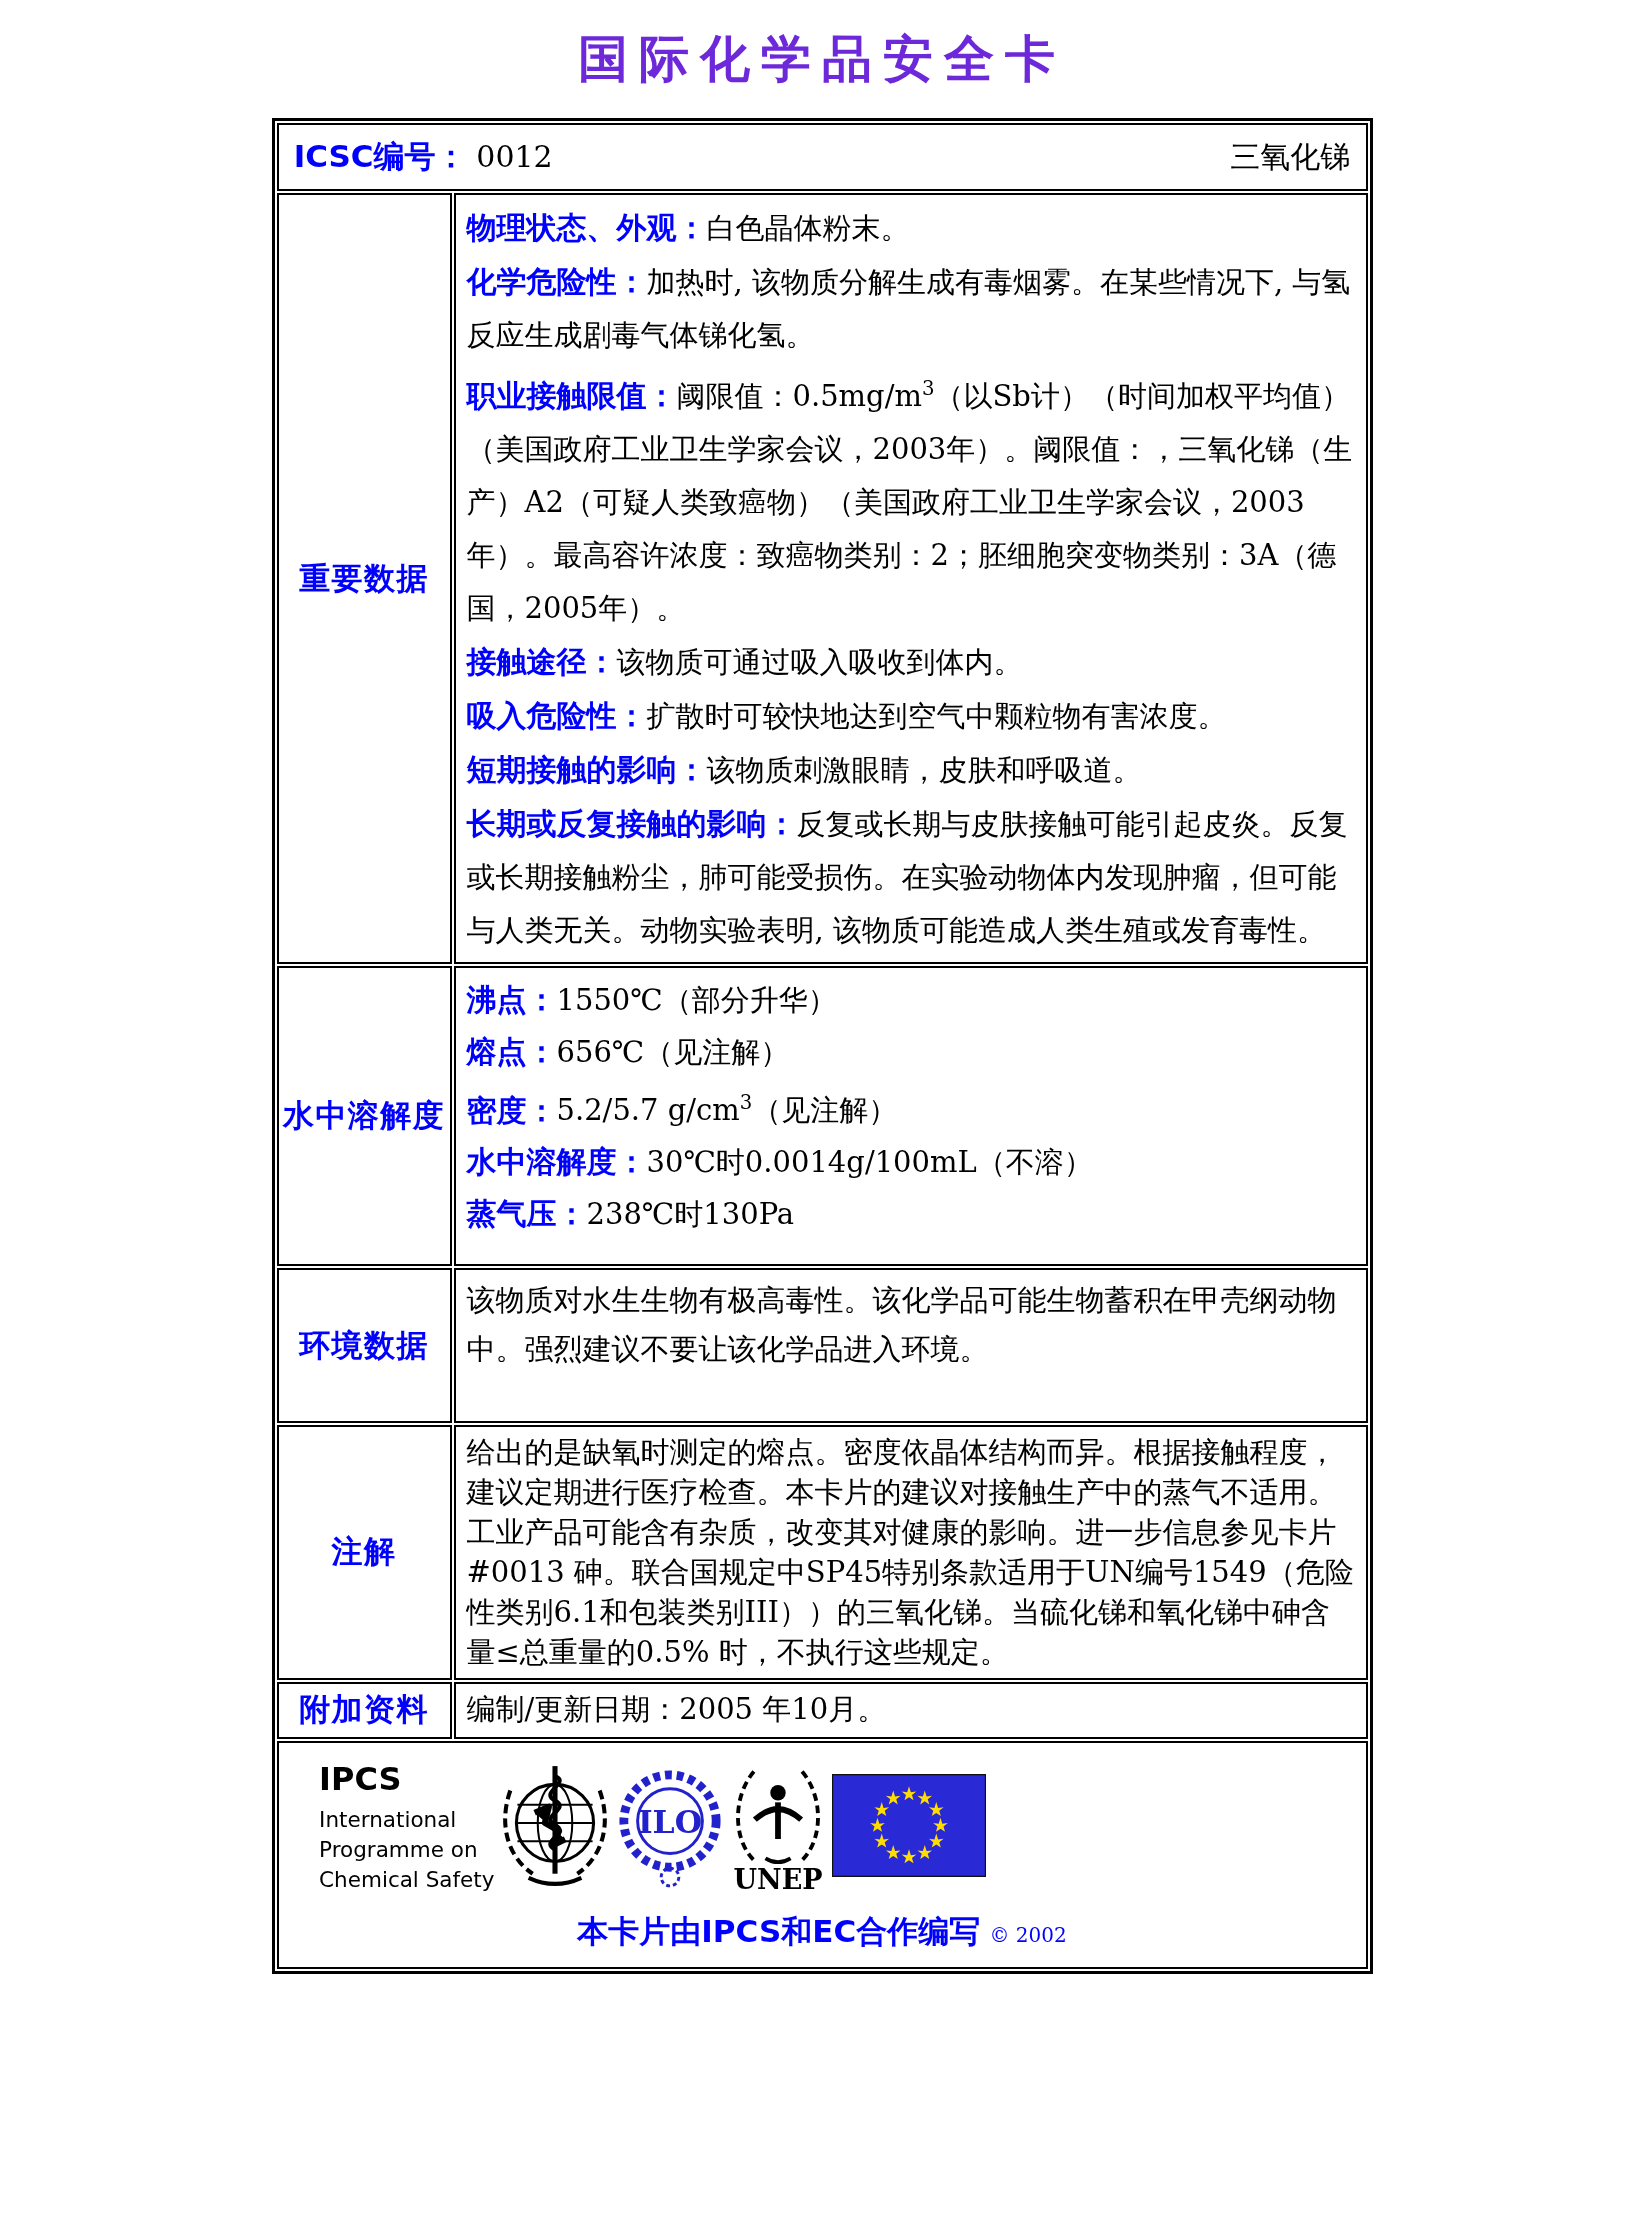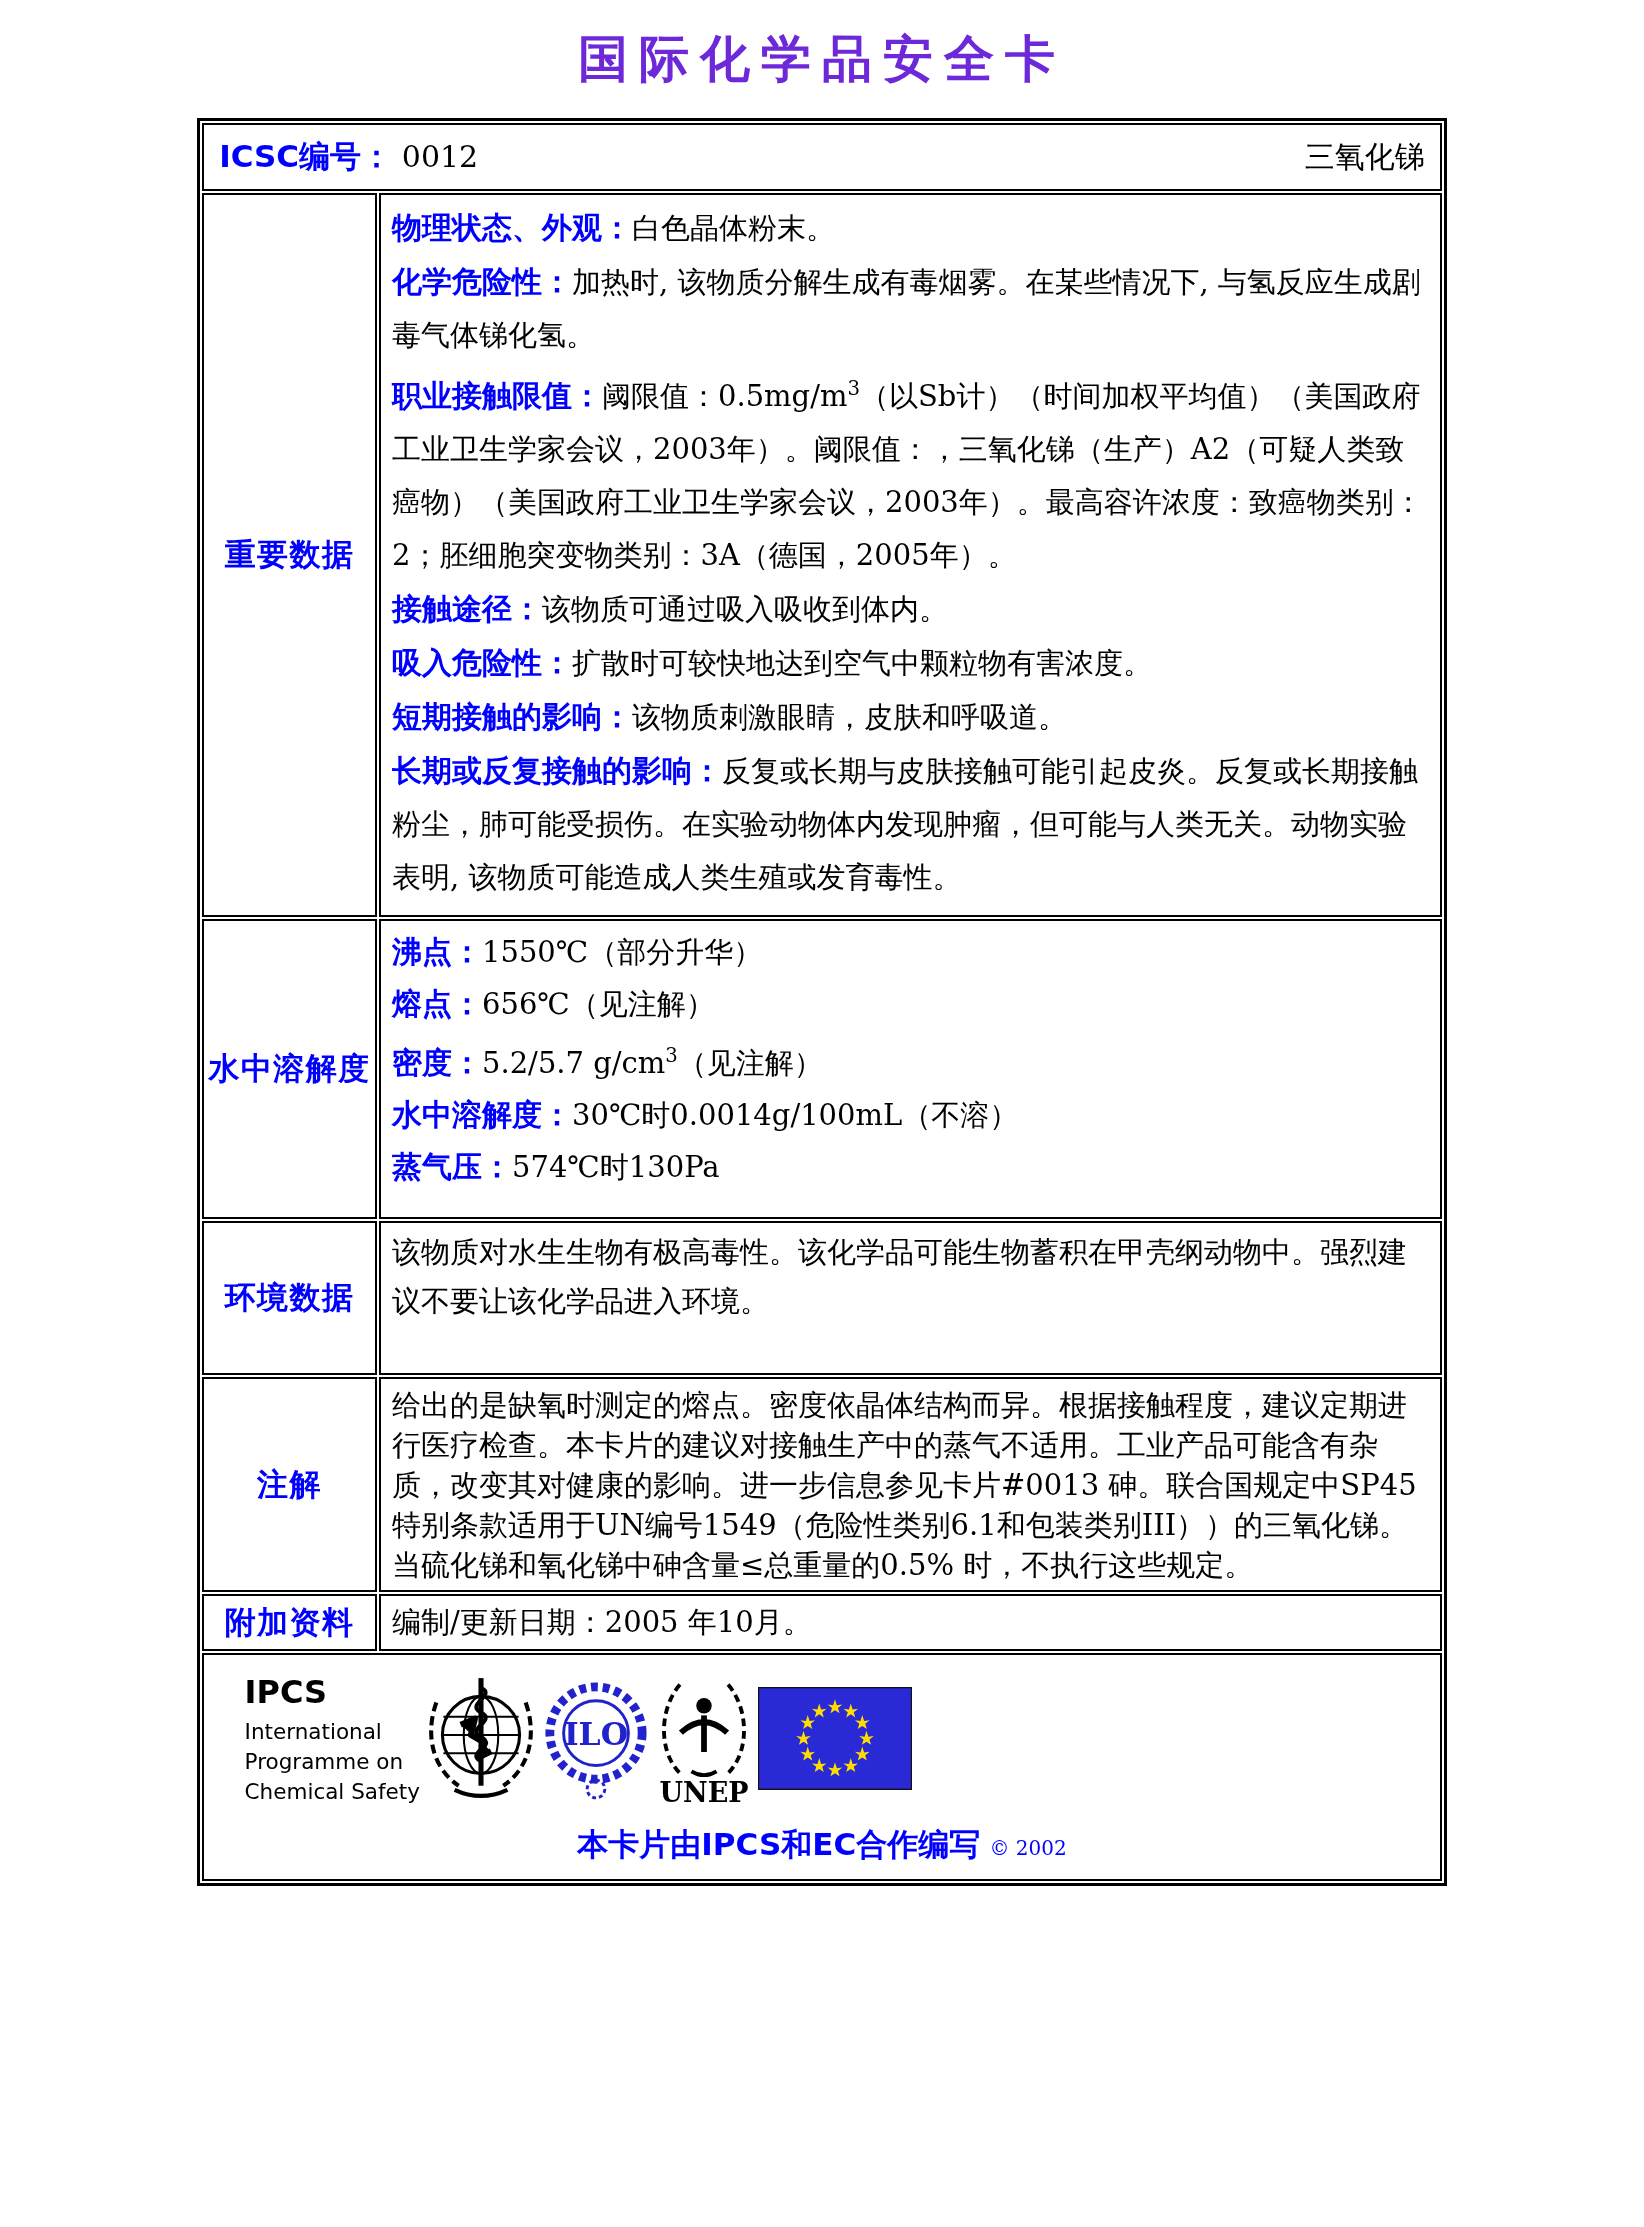--- a/index.html
+++ b/index.html
@@ -8,21 +8,21 @@
     padding-top:26px;background:#fff;color:#000;
     font-family:"DejaVu Serif","Liberation Serif",serif;
   }
   .title{
     text-align:center;color:#6d28d9;
     font-family:"DejaVu Sans","Liberation Sans",sans-serif;
     font-weight:bold;font-size:50px;letter-spacing:11px;
     margin:0 0 25px 0;
   }
   table.card{
-    width:1250px;margin:0 auto;
+    width:1101px;margin:0 auto;
     border:3.5px solid #000;
     border-collapse:separate;border-spacing:2.8px;
     table-layout:fixed;
   }
   col.label-col{width:175px;}
   td.cell{
     border:2.1px solid #000;
     padding:5.6px 11px;
     vertical-align:top;
     font-size:29px;
@@ -118,21 +118,21 @@
     </tr>
 
     <tr>
       <td class="cell label-cell">水中溶解度</td>
       <td class="cell">
         <div class="phys">
           <p><span class="blabel">沸点：</span><span>1550℃（部分升华）</span></p>
           <p><span class="blabel">熔点：</span><span>656℃（见注解）</span></p>
           <p><span class="blabel">密度：</span><span>5.2/5.7 g/cm<sup>3</sup>（见注解）</span></p>
           <p><span class="blabel">水中溶解度：</span><span>30℃时0.0014g/100mL（不溶）</span></p>
-          <p><span class="blabel">蒸气压：</span><span>574℃时130Pa</span></p>
+          <p><span class="blabel">蒸气压：</span><span>238℃时130Pa</span></p>
         </div>
       </td>
     </tr>
 
     <tr>
       <td class="cell label-cell">环境数据</td>
       <td class="cell">
         <div class="env">该物质对水生生物有极高毒性。该化学品可能生物蓄积在甲壳纲动物中。强烈建议不要让该化学品进入环境。</div>
       </td>
     </tr>

